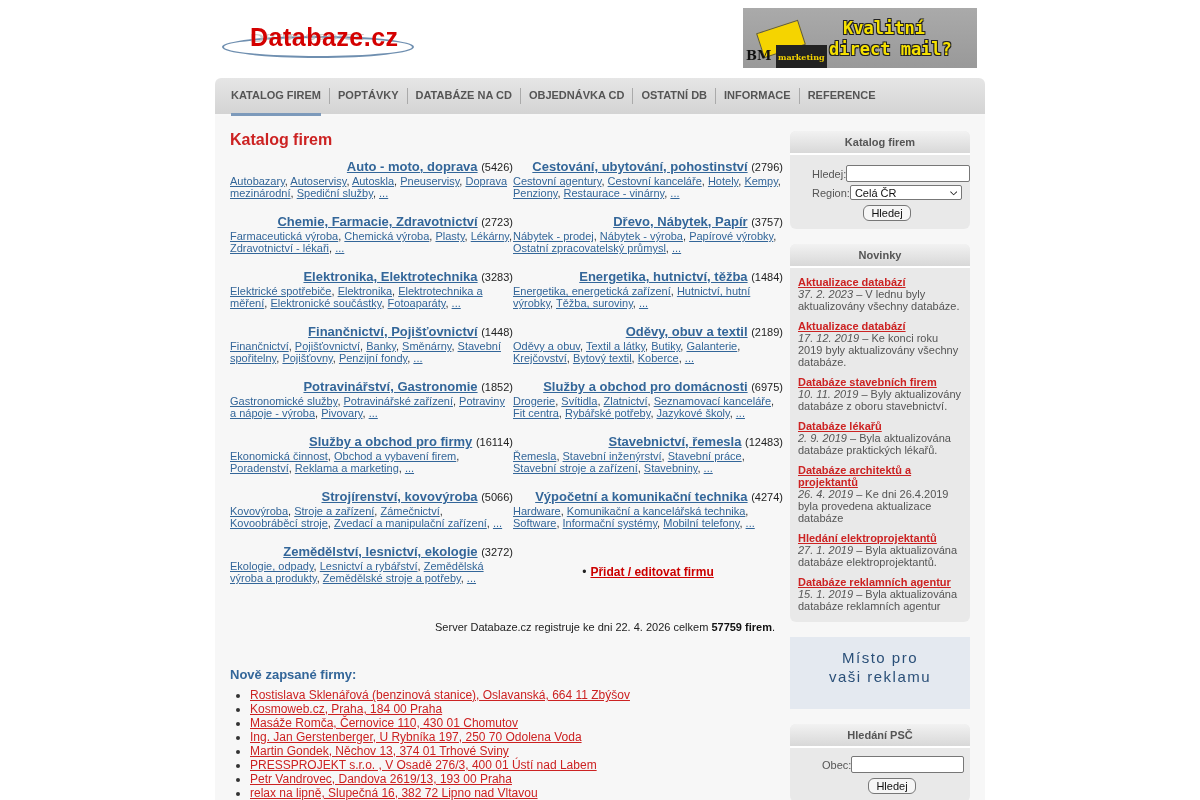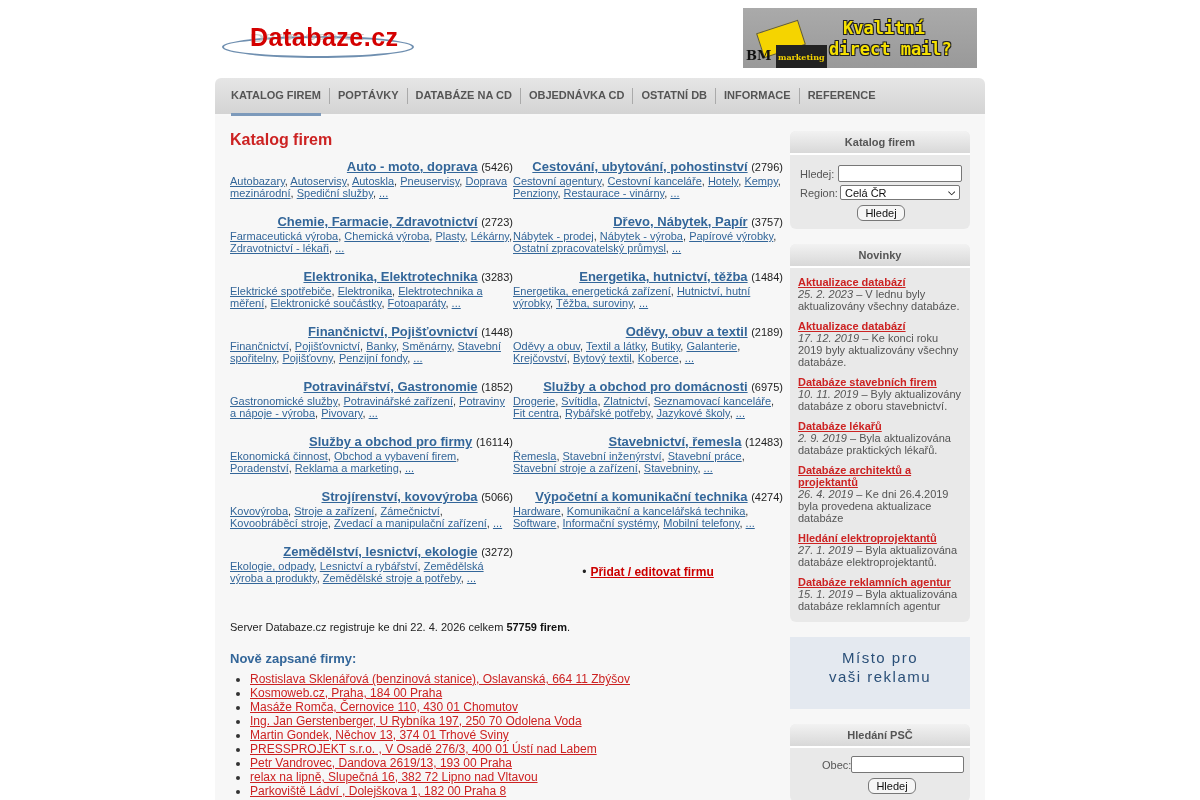--- a/index.html
+++ b/index.html
@@ -35,21 +35,21 @@
   .cats { display: grid; grid-template-columns: 283px 270px; column-gap: 0; }
   .cat { height: 55px; }
   .cat .head { font-size: 13px; font-weight: bold; text-align: right; }
   .cat .head a { color: #336699; text-decoration: underline; }
   .cat .cnt { font-size: 11px; color: #222; font-weight: normal; }
   .cat .subs { font-size: 11px; line-height: 12px; margin-top: 1px; color: #333; }
   .cat .subs a { color: #336699; text-decoration: underline; }
   .addfirm { display: flex; align-items: center; justify-content: center; height: 55px; font-size: 12px; }
   .addfirm .dot { color: #222; margin-right: 4px; }
   .addfirm a { color: #cc0000; font-weight: bold; text-decoration: underline; }
-  .stat { text-align: left; font-size: 11px; margin: 22px 0 18px; color: #222; }
+  .stat { text-align: right; font-size: 11px; margin: 22px 0 34px; color: #222; }
   .stat b { color: #111; }
   h2.newh { margin: 0 0 6px 0; font-size: 13px; color: #336699; font-weight: bold; }
   ul.newlist { margin: 0; padding-left: 20px; font-size: 12px; line-height: 14px; }
   ul.newlist li a { color: #cc2222; text-decoration: underline; }
 
   .box { background: #e9e9e9; border-radius: 6px; margin-bottom: 15px; overflow: hidden; }
   .box .bh { height: 24px; background: linear-gradient(#f2f2f2, #d8d8d8); border-bottom: 2px solid #fff; text-align: center; font-size: 11px; font-weight: bold; color: #555; line-height: 23px; }
   .box .bb { padding: 8px; font-size: 11px; color: #555; }
   .frm-row { display: flex; align-items: center; margin-bottom: 3px; }
   .frm-row label { width: 40px; font-size: 11px; color: #555; }
@@ -180,40 +180,40 @@
           <li><a href="#">Petr Vandrovec, Dandova 2619/13, 193 00 Praha</a></li>
           <li><a href="#">relax na lipně, Slupečná 16, 382 72 Lipno nad Vltavou</a></li>
           <li><a href="#">Parkoviště Ládví , Dolejškova 1, 182 00 Praha 8</a></li>
           <li><a href="#">ED-HEIGHT s.r.o., Turnovská 430/10, 180 00 Praha</a></li>
         </ul>
     </div>
 
     <div class="sidebar">
       <div class="box">
         <div class="bh">Katalog firem</div>
-        <div class="bb" style="padding-top:10px;padding-left:10px;">
+        <div class="bb" style="padding-top:10px;padding-left:22px;">
           <div class="frm-row">
             <label>Hledej:</label>
             <input type="text" value="" style="">
           </div>
           <div class="frm-row">
             <label>Region:</label>
             <div class="sel">
               <span>Celá ČR</span>
               <span style="font-size:9px;font-weight:bold;">⌵</span>
             </div>
           </div>
           <div class="btnwrap"><span class="btn">Hledej</span></div>
         </div>
       </div>
 
       <div class="box">
         <div class="bh">Novinky</div>
         <div class="bb" id="news" style="padding-bottom:2px;">
-            <div class="news-item"><a href="#">Aktualizace databází</a><br><span class="date">25. 2. 2023</span> <span>– V lednu byly aktualizovány všechny databáze.</span></div>
+            <div class="news-item"><a href="#">Aktualizace databází</a><br><span class="date">37. 2. 2023</span> <span>– V lednu byly aktualizovány všechny databáze.</span></div>
             <div class="news-item"><a href="#">Aktualizace databází</a><br><span class="date">17. 12. 2019</span> <span>– Ke konci roku 2019 byly aktualizovány všechny databáze.</span></div>
             <div class="news-item"><a href="#">Databáze stavebních firem</a><br><span class="date">10. 11. 2019</span> <span>– Byly aktualizovány databáze z oboru stavebnictví.</span></div>
             <div class="news-item"><a href="#">Databáze lékařů</a><br><span class="date">2. 9. 2019</span> <span>– Byla aktualizována databáze praktických lékařů.</span></div>
             <div class="news-item"><a href="#">Databáze architektů a projektantů</a><br><span class="date">26. 4. 2019</span> <span>– Ke dni 26.4.2019 byla provedena aktualizace databáze</span></div>
             <div class="news-item"><a href="#">Hledání elektroprojektantů</a><br><span class="date">27. 1. 2019</span> <span>– Byla aktualizována databáze elektroprojektantů.</span></div>
             <div class="news-item"><a href="#">Databáze reklamních agentur</a><br><span class="date">15. 1. 2019</span> <span>– Byla aktualizována databáze reklamních agentur</span></div>
           </div>
       </div>
 
       <div class="adbox">

